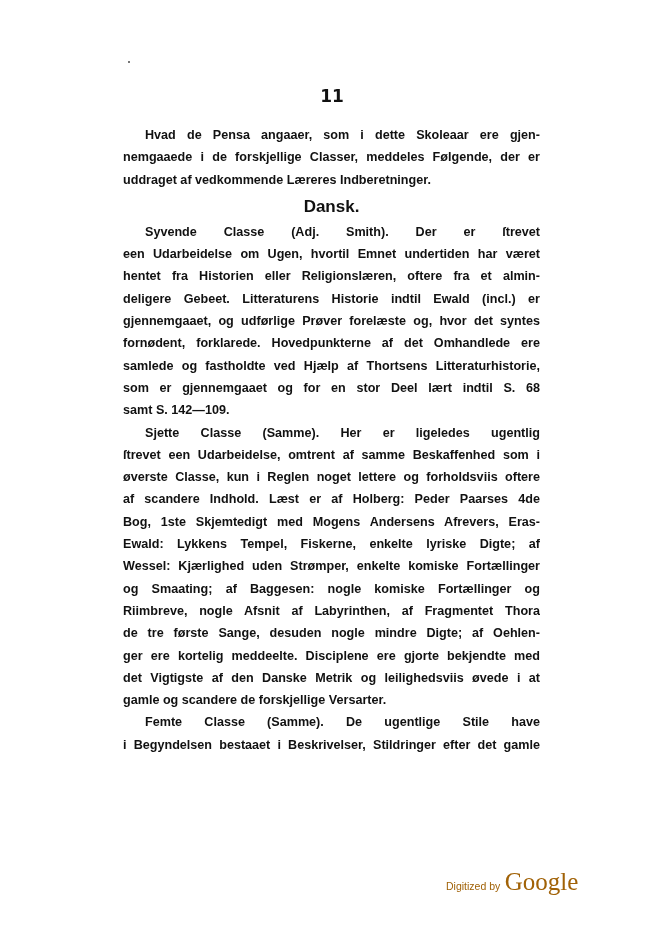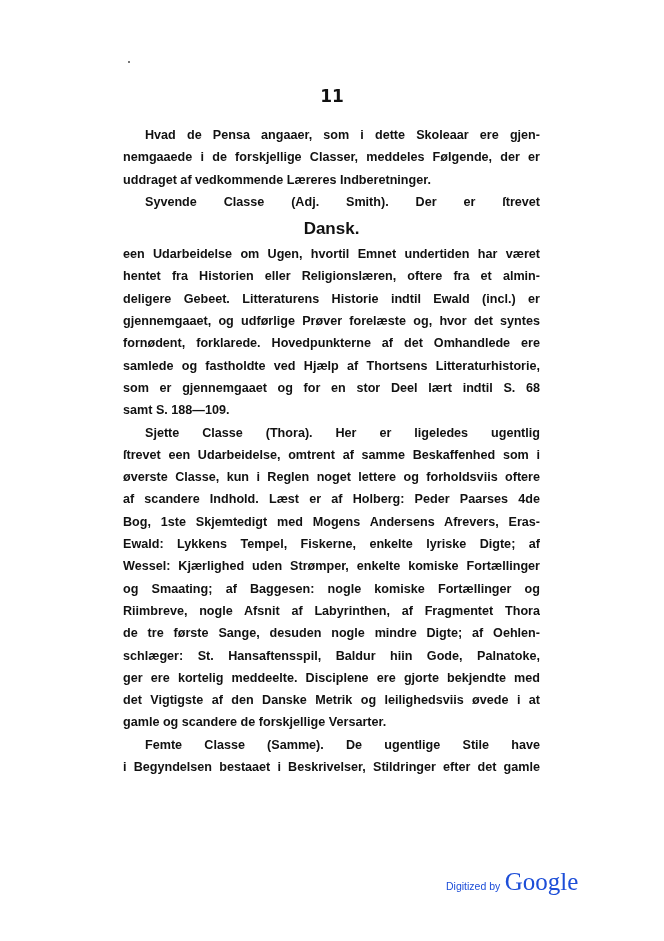--- a/index.html
+++ b/index.html
@@ -7,55 +7,54 @@
   .page { position: absolute; left: 0; top: 0; width: 584px; height: 941px; }
   .speck { position: absolute; left: 128px; top: 61px; width: 2px; height: 2px; background: #777; }
   .page-number { position: absolute; left: 0; width: 664px; top: 86px; text-align: center;
     font-family: "DejaVu Sans", sans-serif; font-weight: bold; font-size: 17px; }
   .text-block { position: absolute; left: 123px; width: 417px; top: 124px;
     font-family: Liberation Sans, sans-serif; font-weight: bold; font-size: 12.6px; line-height: 22.3px; }
   .line { display: block; white-space: nowrap; text-align: justify; text-align-last: justify; height: 22.3px; overflow: hidden; }
   .line.last { text-align-last: left; }
   .indent { padding-left: 22px; }
   .heading { text-align: center; text-align-last: center; font-size: 17px; height: 30px; line-height: 32px; }
-  .google { position: absolute; left: 446px; top: 868px; font-family: "Liberation Sans", sans-serif; color: #1d4ed8; }
+  .google { position: absolute; left: 446px; top: 868px; font-family: "Liberation Sans", sans-serif; color: #a16207; }
   .google .small { font-size: 10.5px; }
   .google .big { font-family: "Liberation Serif", serif; font-size: 25px; letter-spacing: 0px; }
 </style>
 </head>
 <body>
 
 <div class="page">
   <div class="speck"></div>
   <div class="page-number">11</div>
   <div class="text-block" id="text-block">
       <span class="line indent">Hvad de Pensa angaaer, som i dette Skoleaar ere gjen-</span>
       <span class="line">nemgaaede i de forskjellige Classer, meddeles Følgende, der er</span>
       <span class="line last">uddraget af vedkommende Læreres Indberetninger.</span>
+      <span class="line heading">Dansk.</span>
       <span class="line indent">Syvende Classe (Adj. Smith).  Der er ſtrevet</span>
-      <span class="line heading">Dansk.</span>
       <span class="line">een Udarbeidelse om Ugen, hvortil Emnet undertiden har været</span>
       <span class="line">hentet fra Historien eller Religionslæren, oftere fra et almin-</span>
       <span class="line">deligere Gebeet.  Litteraturens Historie indtil Ewald (incl.) er</span>
       <span class="line">gjennemgaaet, og udførlige Prøver forelæste og, hvor det syntes</span>
       <span class="line">fornødent, forklarede.  Hovedpunkterne af det Omhandlede ere</span>
       <span class="line">samlede og fastholdte ved Hjælp af Thortsens Litteraturhistorie,</span>
       <span class="line">som er gjennemgaaet og for en stor Deel lært indtil S. 68</span>
-      <span class="line last">samt S. 188—109.</span>
-      <span class="line indent">Sjette Classe (Thora).  Her er ligeledes ugentlig</span>
+      <span class="line last">samt S. 142—109.</span>
+      <span class="line indent">Sjette Classe (Samme).  Her er ligeledes ugentlig</span>
       <span class="line">ſtrevet een Udarbeidelse, omtrent af samme Beskaffenhed som i</span>
       <span class="line">øverste Classe, kun i Reglen noget lettere og forholdsviis oftere</span>
       <span class="line">af scandere Indhold.  Læst er af Holberg: Peder Paarses 4de</span>
       <span class="line">Bog, 1ste Skjemtedigt med Mogens Andersens Afrevers, Eras-</span>
       <span class="line">Ewald: Lykkens Tempel, Fiskerne, enkelte lyriske Digte; af</span>
       <span class="line">Wessel: Kjærlighed uden Strømper, enkelte komiske Fortællinger</span>
       <span class="line">og Smaating; af Baggesen: nogle komiske Fortællinger og</span>
       <span class="line">Riimbreve, nogle Afsnit af Labyrinthen, af Fragmentet Thora</span>
       <span class="line">de tre første Sange, desuden nogle mindre Digte; af Oehlen-</span>
-      <span class="line">schlæger: St. Hansaftensspil, Baldur hiin Gode, Palnatoke,</span>
       <span class="line">ger ere kortelig meddeelte.  Disciplene ere gjorte bekjendte med</span>
       <span class="line">det Vigtigste af den Danske Metrik og leilighedsviis øvede i at</span>
       <span class="line last">gamle og scandere de forskjellige Versarter.</span>
       <span class="line indent">Femte Classe (Samme).  De ugentlige Stile have</span>
       <span class="line">i Begyndelsen bestaaet i Beskrivelser, Stildringer efter det gamle</span>
     </div>
   <div class="google">
     <span class="small">Digitized by</span>
     <span class="big">Google</span>
   </div>

